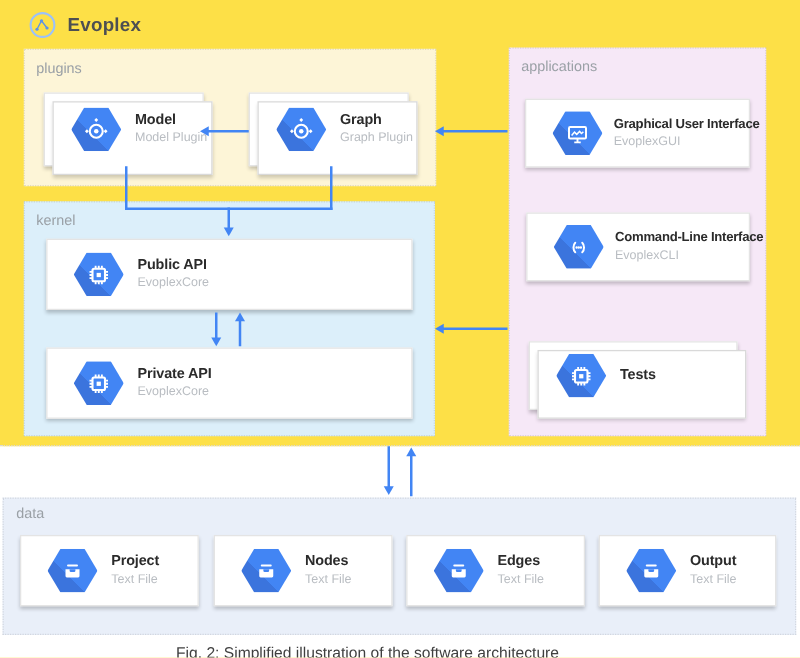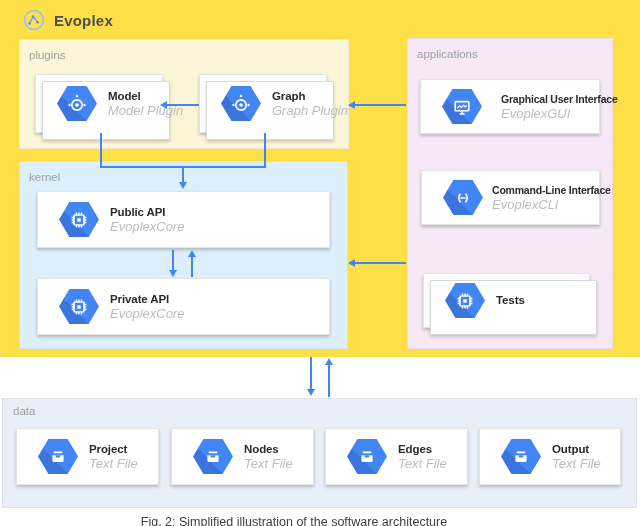--- a/index.html
+++ b/index.html
@@ -28,21 +28,21 @@
   .card { position:absolute; background:#fff; border:1px solid #e4e4e4;
           box-shadow:0 2px 3px rgba(0,0,0,0.22);
           display:flex; align-items:center; padding-left:21px; gap:11px; z-index:2; }
   .card.stacked::before { content:""; position:absolute; left:6px; top:6px;
           width:100%; height:100%; background:#fff; border:1px solid #d9d9d9;
           box-shadow:0 2px 3px rgba(0,0,0,0.18); z-index:-1; }
   .card-text { display:flex; flex-direction:column; justify-content:center; min-width:0; }
   .card-title { font-size:11.5px; font-weight:700; color:#2b2b2b; line-height:15px;
                 white-space:nowrap; letter-spacing:-0.1px; }
   .card-title.tight { font-size:10.5px; letter-spacing:-0.2px; }
-  .card-sub { font-size:13px; color:#b9bdc2; line-height:14px; white-space:nowrap;font-style:italic; }
+  .card-sub { font-size:10px; color:#b9bdc2; line-height:14px; white-space:nowrap; }
 
   
   .hex { flex:0 0 auto; width:40px; height:35px;
          clip-path:polygon(26% 0,74% 0,100% 50%,74% 100%,26% 100%,0 50%);
          background:linear-gradient(45deg,#3b74dd 40%,#4285f4 40%);
          display:flex; align-items:center; justify-content:center; }
   .hex svg { display:block; }
 
   
   .hline { position:absolute; height:2px; background:#4285f4; z-index:3; }
@@ -147,21 +147,21 @@
         <rect x="10.3" y="10.3" width="3.4" height="3.4" fill="#fff"></rect>
         <path stroke="#fff" stroke-width="1.5" d="M9.5 4.6v2M12 4.6v2M14.5 4.6v2M9.5 17.4v2M12 17.4v2M14.5 17.4v2M4.6 9.5h2M4.6 12h2M4.6 14.5h2M17.4 9.5h2M17.4 12h2M17.4 14.5h2"></path>
       </svg>
     </div>
     <div class="card-text">
       <div class="card-title">Private API</div>
       <div class="card-sub">EvoplexCore</div>
     </div>
   </div>
 
-  <div class="card" style="left:420px; top:79px; width:180px; height:55px; gap:19px;">
+  <div class="card" style="left:420px; top:79px; width:180px; height:55px; gap:9px;">
     <div class="hex">
       <svg width="24" height="24" viewBox="0 0 24 24">
         <rect x="5.2" y="6.6" width="13.6" height="9.2" rx="0.9" fill="none" stroke="#fff" stroke-width="1.6"></rect>
         <path d="M7.3 13.4 9.6 10.7 11.4 12.5 13.7 10.1 15.1 11.8 16.7 10.5" fill="none" stroke="#fff" stroke-width="1.2"></path>
         <path d="M12 15.8v2.6M9.4 18.9h5.2" stroke="#fff" stroke-width="1.5"></path>
       </svg>
     </div>
     <div class="card-text">
       <div class="card-title tight">Graphical User Interface</div>
       <div class="card-sub">EvoplexGUI</div>

